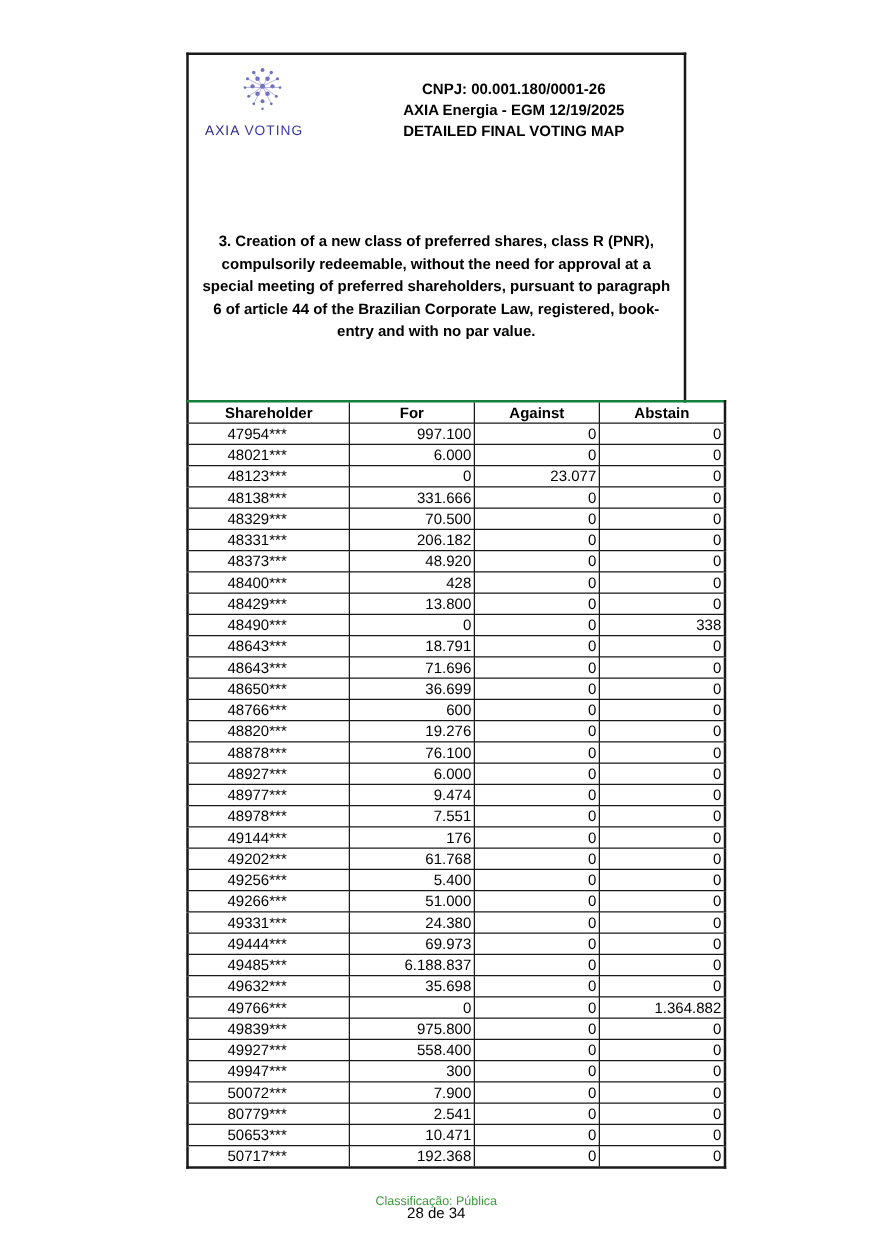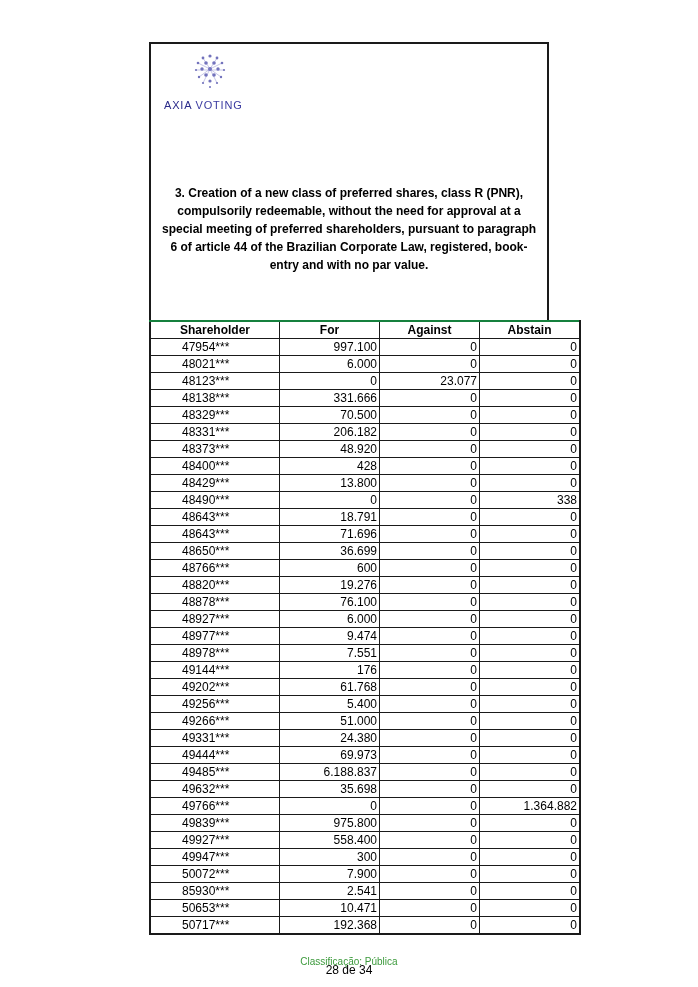--- a/index.html
+++ b/index.html
@@ -60,20 +60,25 @@
           <circle cx="12" cy="31" r="1.1"></circle>
           <circle cx="26" cy="31" r="1.1"></circle>
         <circle cx="19" cy="35" r="1"></circle>
       </g>
       <g stroke="#7a7ac8" stroke-width="0.6" fill="none" opacity="0.7">
         <path d="M12 6 L19 17 L26 6 M7 11 L19 17 L31 11 M5 18 L33 18 M8 25 L19 17 L30 25 M12 31 L19 17 L26 31"></path>
       </g>
     </svg>
     <div class="logo-text"><b>AXIA</b> <span class="e">VOTING</span></div>
   </div>
+  <div class="head-info">
+    <div>CNPJ: 00.001.180/0001-26</div>
+    <div>AXIA Energia - EGM  12/19/2025</div>
+    <div>DETAILED FINAL VOTING MAP</div>
+  </div>
   <div class="resolution">3.  Creation of a new class of preferred shares, class R (PNR), compulsorily redeemable, without the need for approval at a special meeting of preferred shareholders, pursuant to paragraph 6 of article 44 of the Brazilian Corporate Law, registered, book-entry and with no par value.</div>
 </div>
 
 <table class="votes">
   <thead>
     <tr>
       <th class="c1">Shareholder</th>
       <th class="c2">For</th>
       <th class="c3">Against</th>
       <th class="c4">Abstain</th>
@@ -266,21 +271,21 @@
         <td class="num c3">0</td>
         <td class="num c4">0</td>
       </tr>
       <tr>
         <td class="sh c1">50072***</td>
         <td class="num c2">7.900</td>
         <td class="num c3">0</td>
         <td class="num c4">0</td>
       </tr>
       <tr>
-        <td class="sh c1">85930***</td>
+        <td class="sh c1">80779***</td>
         <td class="num c2">2.541</td>
         <td class="num c3">0</td>
         <td class="num c4">0</td>
       </tr>
       <tr>
         <td class="sh c1">50653***</td>
         <td class="num c2">10.471</td>
         <td class="num c3">0</td>
         <td class="num c4">0</td>
       </tr>

